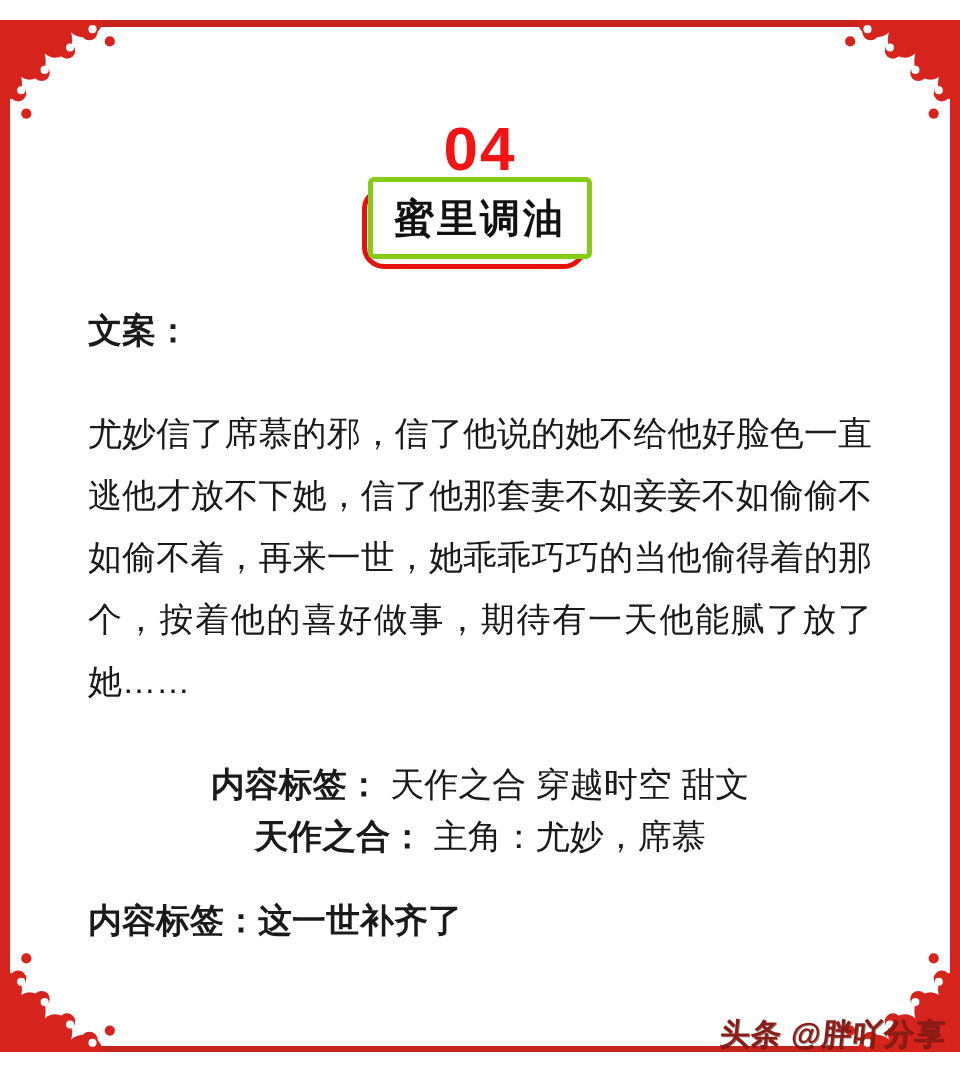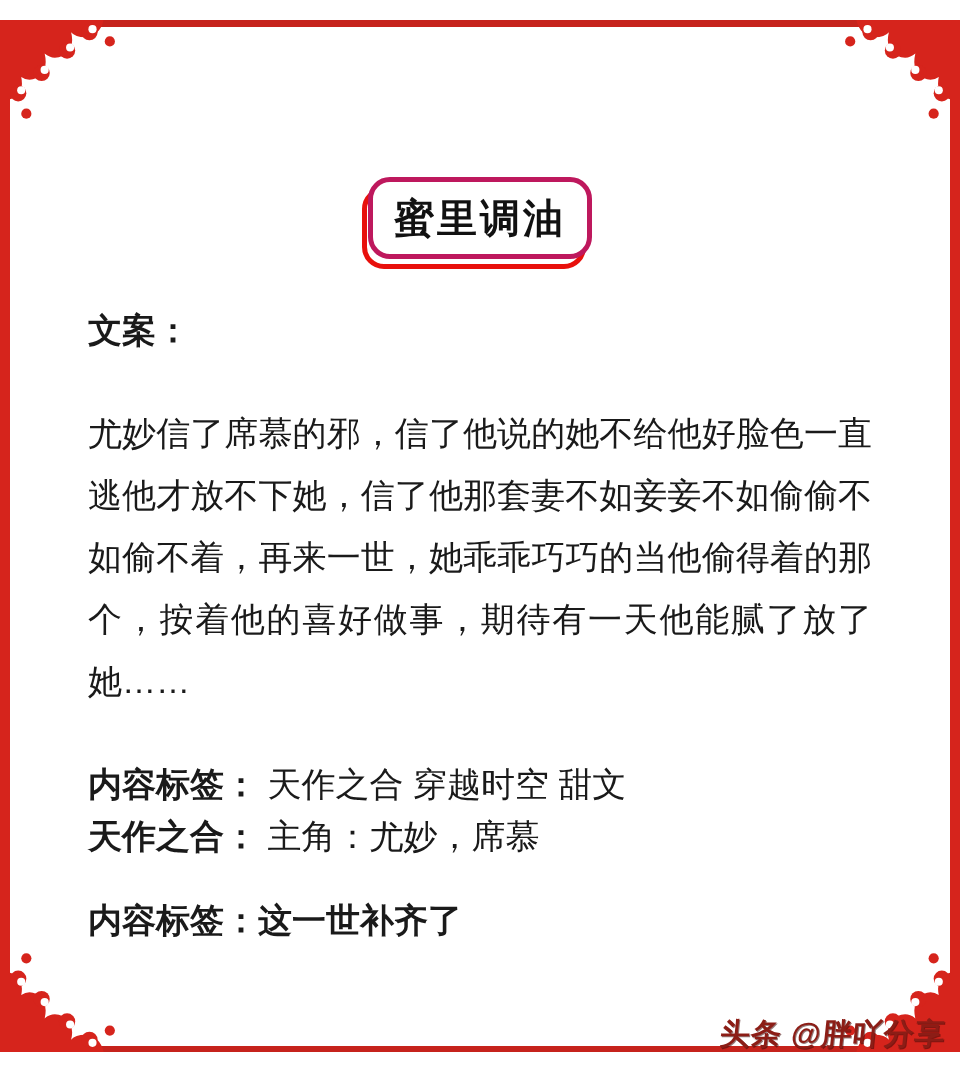--- a/index.html
+++ b/index.html
@@ -21,32 +21,32 @@
   .corner-br{bottom:22px;right:8px;transform:scale(-1,-1);}
 
   
   .title-wrap{position:relative;height:150px;margin:122px auto 0;width:400px;}
   .issue-number{position:absolute;top:-4px;left:50%;transform:translateX(-50%);
       font-size:62px;font-weight:800;color:#f21414;letter-spacing:2px;line-height:1;z-index:1;}
   .title-box{position:absolute;top:55px;left:50%;transform:translateX(-50%);
       width:224px;height:82px;z-index:2;}
   .title-box .red-rect{position:absolute;inset:0;transform:translate(-6px,10px);
       border:5px solid #e8100c;border-radius:22px;background:#ffffff;}
-  .title-box .black-rect{position:absolute;inset:0;border:5px solid #be185d;border-radius:22px;
+  .title-box .black-rect{position:absolute;inset:0;border:5px solid #84cc16;border-radius:6px;
       background:#ffffff;display:flex;align-items:center;justify-content:center;}
   .title-text{font-size:40px;font-weight:800;color:#111;letter-spacing:3px;}
 
   
   .content{margin-top:38px;padding:0 88px;}
   .section-label{font-size:34px;font-weight:800;line-height:40px;}
   .content p{margin:0;font-size:34px;line-height:62px;text-align:justify;}
   .para-1{margin-top:52px !important;}
   .para-2{margin-top:46px !important;}
   .meta{margin-top:46px;}
-  .meta-line{font-size:34px;line-height:52px;}
+  .meta-line{font-size:34px;line-height:52px;text-align:center;}
   .meta-line .lbl{font-weight:800;}
   .one-line{margin-top:36px;font-size:34px;line-height:44px;font-weight:800;}
 
   
   .watermark{position:absolute;top:1014px;right:14px;z-index:3;
       font-size:30px;font-weight:800;color:#8c1d16;
       transform:skewX(-6deg);letter-spacing:1px;
       text-shadow:1px 1px 0 rgba(60,10,8,.55);}
 </style>
 </head>
@@ -114,20 +114,21 @@
       <circle cx="33" cy="52" r="8"></circle>
         <circle cx="36" cy="49" r="4" fill="#ffffff"></circle>
       <circle cx="10" cy="72" r="8"></circle>
         <circle cx="13" cy="69" r="4" fill="#ffffff"></circle>
       <circle cx="100" cy="21" r="5"></circle>
         <circle cx="18" cy="92" r="5"></circle>
     </svg>
   </div>
 
   <div class="title-wrap">
+    <div class="issue-number">04</div>
     <div class="title-box">
       <div class="red-rect"></div>
       <div class="black-rect">
         <span class="title-text">蜜里调油</span>
       </div>
     </div>
   </div>
 
   <div class="content">
     <div class="section-label">文案：</div>

